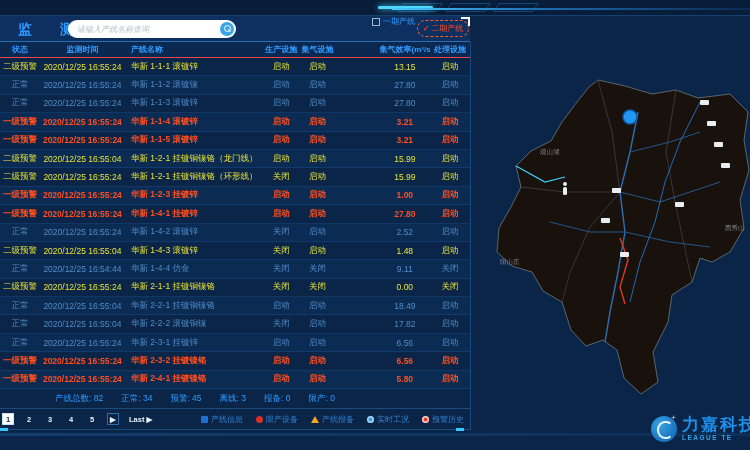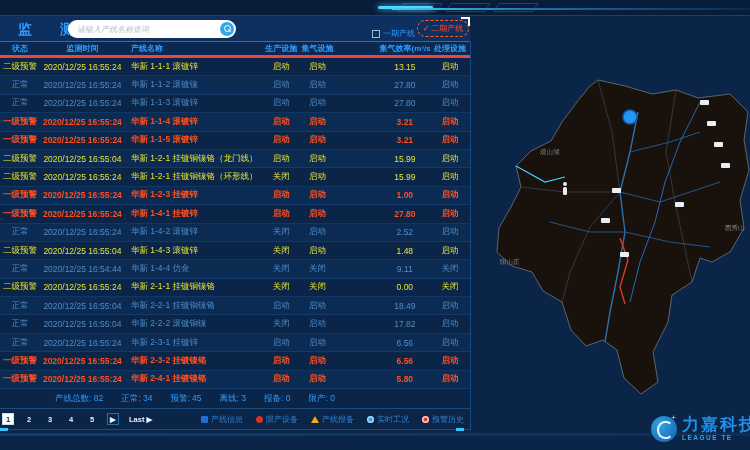--- a/index.html
+++ b/index.html
@@ -14,29 +14,29 @@
 
   
   .titlebar { position:absolute; top:16px; left:0; width:470px; height:26px; background:#0e3060; border-bottom:1px solid #2a6fb0; }
   .page-title { position:absolute; left:18px; top:5px; color:#2f9bff; font-size:14px; font-weight:bold; letter-spacing:12px; }
   .search-pill { position:absolute; left:68px; top:4px; width:168px; height:18px; background:#fff; border-radius:9px; display:flex; align-items:center; padding:0 2px 0 9px; }
   .search-pill input { flex:1; border:none; outline:none; background:transparent; font-size:8px; color:#444; min-width:0;font-style:italic; }
   .search-pill input::placeholder { color:#b5bcc4; }
   .search-btn { width:14px; height:14px; border-radius:50%; background:#38a6e6; position:relative; flex:0 0 14px; cursor:pointer; }
   .search-btn::before { content:""; position:absolute; left:4px; top:3px; width:5px; height:5px; border:1px solid #fff; border-radius:50%; }
   .search-btn::after { content:""; position:absolute; left:8px; top:8px; width:3px; height:1px; background:#fff; transform:rotate(45deg); }
-  .phase1 { position:absolute; left:372px; top:12px; display:flex; align-items:center; gap:3px; color:#2f9bff; font-size:8px; cursor:pointer; }
+  .phase1 { position:absolute; left:372px; top:0; display:flex; align-items:center; gap:3px; color:#2f9bff; font-size:8px; cursor:pointer; }
   .phase1 .box { width:8px; height:8px; border:1px solid #9fb6cc; background:transparent; }
   .phase2 { position:absolute; left:417px; top:4px; width:52px; height:17px; border:1px dashed #ff5a2a; border-radius:9px; color:#ff4a2a; font-size:8px; display:flex; align-items:center; justify-content:center; gap:2px; cursor:pointer; }
   .phase2 .check { color:#ff3b1e; font-size:8px; font-weight:bold; }
   .corner-br { position:absolute; left:461px; top:1px; width:9px; height:9px; border-top:2px solid #fff; border-right:2px solid #fff; }
 
   
   .table { position:absolute; top:42px; left:0; width:470px; }
-  .thead { display:flex; height:16px; align-items:center; color:#2f9bff; font-size:8px; font-weight:bold; border-bottom:3px solid #ef4444; background:#0b2850; }
+  .thead { display:flex; height:16px; align-items:center; color:#2f9bff; font-size:8px; font-weight:bold; border-bottom:1px solid #ef4444; background:#0b2850; }
   .row { display:flex; height:18.4px; align-items:center; font-size:8.5px; border-bottom:1px solid rgba(30,90,160,.35); cursor:pointer; }
   .row:nth-child(even) { background:rgba(18,55,105,.35); }
   .cell { overflow:hidden; white-space:nowrap; text-align:center; }
   .c0 { width:44px; } .c1 { width:94px; } .c2 { width:152px; text-align:left; padding-left:6px; }
   .c3 { width:40px; } .c4 { width:40px; } .c5 { width:56px;margin-left:44px; } .c6 { width:44px; }
   .row.normal { color:#4f8cc9; }
   .row.warn2 { color:#e8e437; font-weight:normal; }
   .row.warn1 { color:#ff4f1f; font-weight:bold; }
 
   

